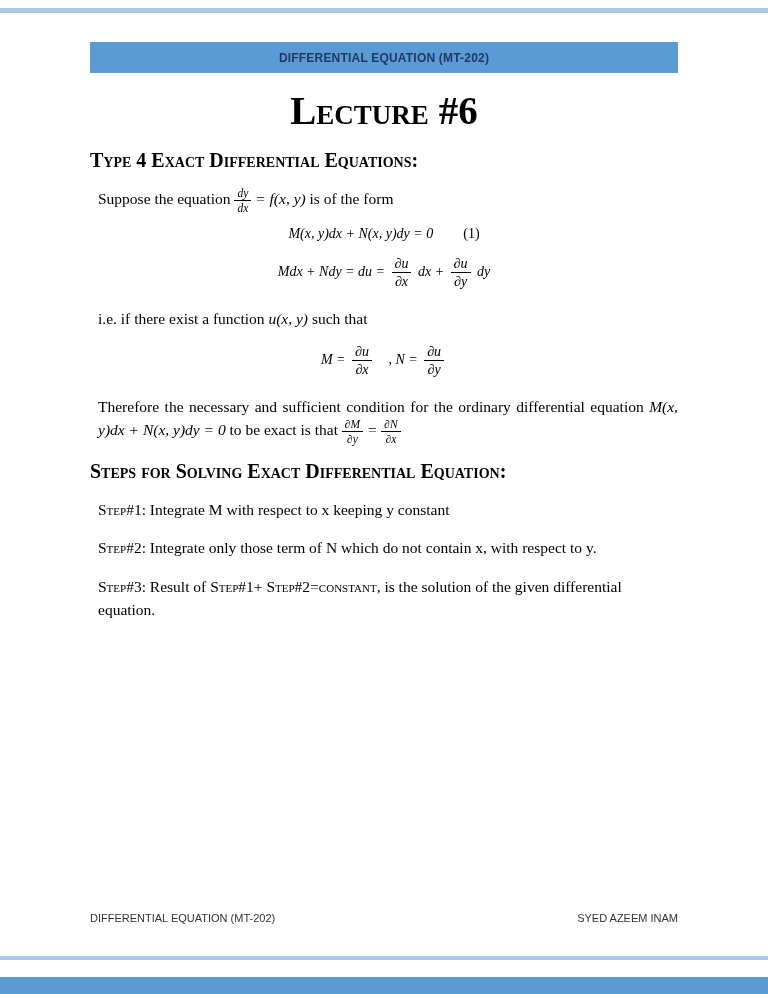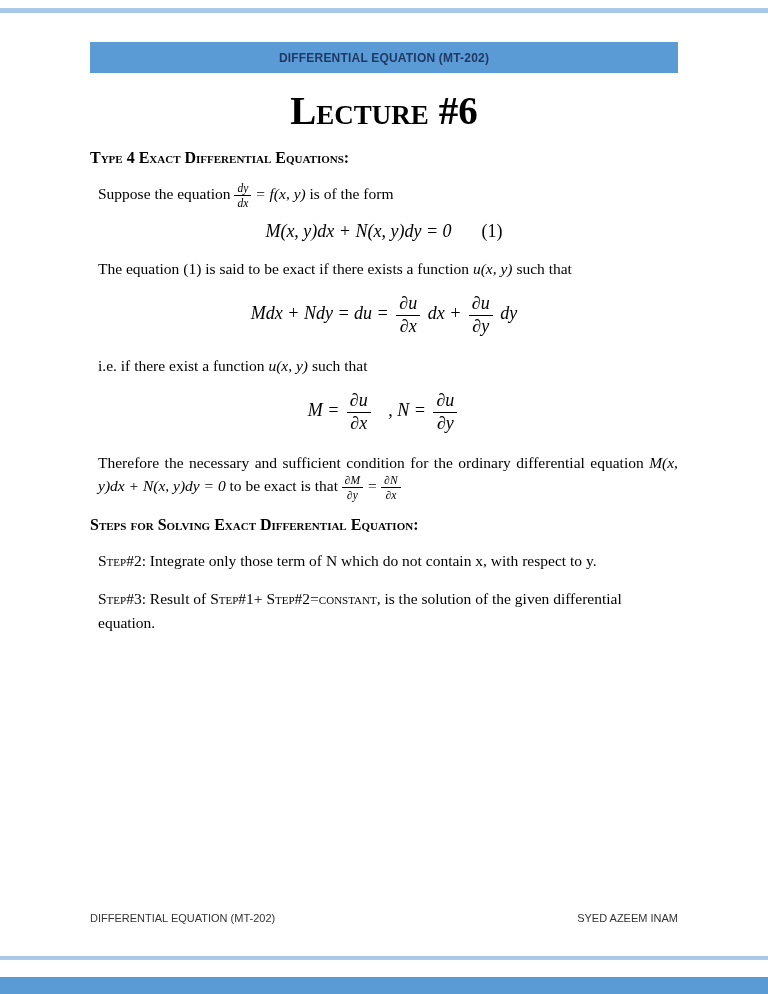--- a/index.html
+++ b/index.html
@@ -23,30 +23,30 @@
     font-family:"Liberation Sans", sans-serif; font-weight:bold;
     font-size:12px; color:#1f3864; letter-spacing:.2px;
   }
 
   .lecture-title {
     margin-top:16px; text-align:center;
     font-variant:small-caps; font-weight:bold; font-size:39px; line-height:1.15;
   }
 
   .sec-heading {
-    margin-top:15px; font-variant:small-caps; font-weight:bold; font-size:16px;
+    margin-top:15px; font-variant:small-caps; font-weight:bold; font-size:20px;
   }
 
   p.body { margin-top:15px; font-size:15.5px; line-height:1.5;margin-left:8px; }
   p.justified { text-align:justify; }
 
   .math { font-style:italic;text-align:center; }
   .sc   { font-variant:small-caps; }
 
-  .eq { margin-top:12px; text-align:center; font-size:18px; }
+  .eq { margin-top:12px; text-align:center; font-size:14px; }
   .eq-number { margin-left:30px; font-style:normal; }
 
   .frac {
     display:inline-block; vertical-align:middle; text-align:center; line-height:1.1;
     font-style:italic;
   }
   .frac .num { display:block; border-bottom:1px solid #000; padding:0 3px 1px; }
   .frac .den { display:block; padding-top:1px; }
   .frac.small { font-size:11.5px; line-height:1.05; }
   .eq .frac { margin:2px 3px; }
@@ -80,25 +80,20 @@
       <span>Suppose the equation</span>
       <span class="frac small"><span class="num">dy</span><span class="den">dx</span></span>
       <span class="math">= f(x, y)</span>
       <span>is of the form</span>
     </p>
 
     <div class="eq">
       <span class="math">M(x, y)dx + N(x, y)dy = 0</span><span class="eq-number">(1)</span>
     </div>
 
-    <p class="body">
-      <span>The equation (1) is said to be exact if there exists a function</span>
-      <span class="math">u(x, y)</span>
-      <span>such that</span>
-    </p>
 
     <div class="eq">
       <span class="math">Mdx + Ndy = du =</span>
       <span class="frac"><span class="num">∂u</span><span class="den">∂x</span></span>
       <span class="math">dx +</span>
       <span class="frac"><span class="num">∂u</span><span class="den">∂y</span></span>
       <span class="math">dy</span>
     </div>
 
     <p class="body">
@@ -118,20 +113,24 @@
       <span>Therefore the necessary and sufficient condition for the ordinary differential equation</span>
       <span class="math">M(x, y)dx + N(x, y)dy = 0</span>
       <span>to be exact is that</span>
       <span class="frac small"><span class="num">∂M</span><span class="den">∂y</span></span>
       <span class="math">=</span>
       <span class="frac small"><span class="num">∂N</span><span class="den">∂x</span></span>
     </p>
 
     <h2 class="sec-heading">Steps for Solving Exact Differential Equation:</h2>
 
+    <p class="body">
+      <span class="sc">Step#1:</span>
+      <span>Integrate M with respect to x keeping y constant</span>
+    </p>
 
     <p class="body">
       <span class="sc">Step#2:</span>
       <span>Integrate only those term of N which do not contain x, with respect to y.</span>
     </p>
 
     <p class="body">
       <span class="sc">Step#3:</span>
       <span>Result of</span>
       <span class="sc">Step#1+ Step#2=constant</span><span>, is the solution of the given differential equation.</span>

